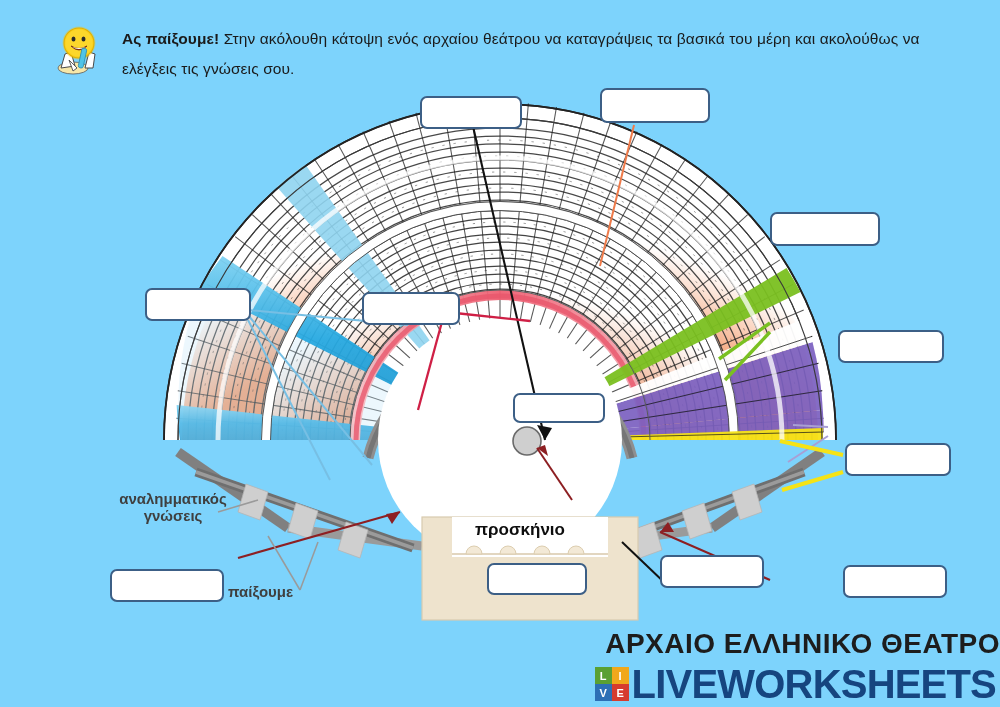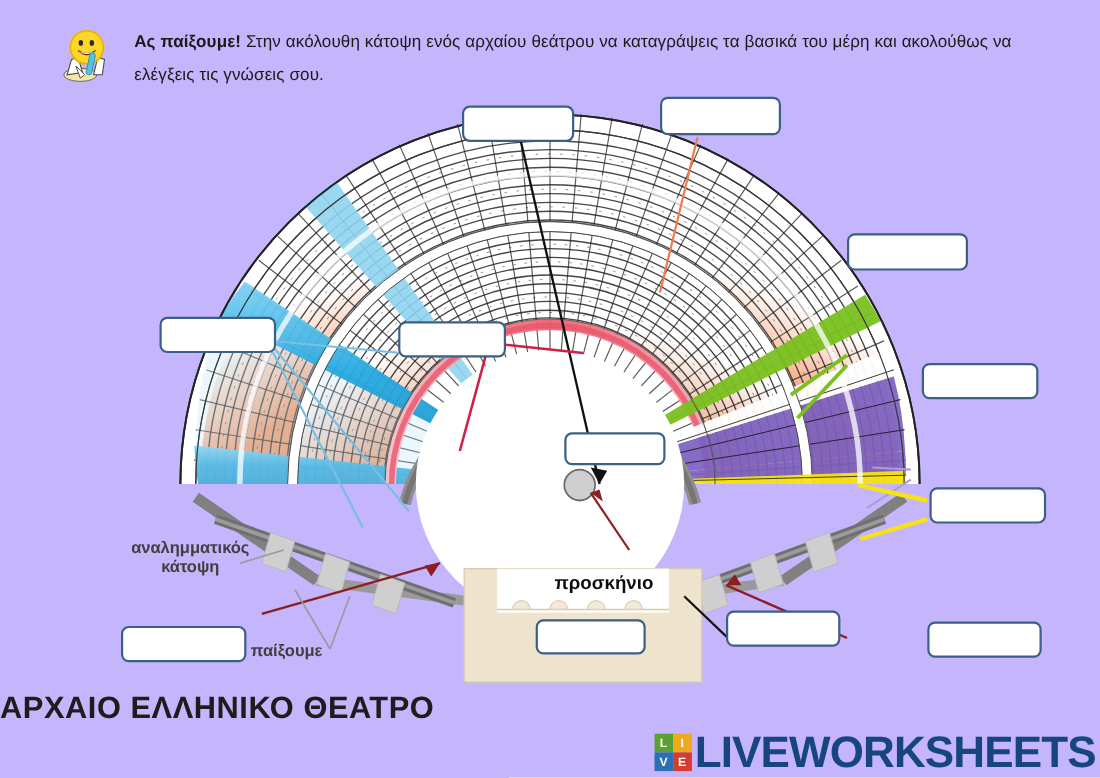--- a/index.html
+++ b/index.html
@@ -8,21 +8,21 @@
     padding: 0;
     background: #ffffff;
   }
   body {
     font-family: "Liberation Sans", sans-serif;
   }
   #page {
     position: relative;
     width: 1000px;
     height: 707px;
-    background: #c4b5fd;
+    background: #7dd3fc;
     overflow: hidden;
   }
 
   
   #header {
     position: absolute;
     left: 0; top: 0;
     width: 1000px;
     height: 86px;
   }
@@ -93,21 +93,21 @@
     font-size: 17px;
     color: #0d0d0d;
   }
 
   
   #maintitle {
     position: absolute;
     left: 0;
     top: 628px;
     width: 1000px;
-    text-align: left;
+    text-align: right;
     font-family: "Liberation Sans", sans-serif;
     font-weight: bold;
     font-size: 28px;
     letter-spacing: 0.5px;
     color: #1d1d1d;
   }
 
   
   #lwlogo {
     position: absolute;
@@ -446,25 +446,25 @@
       <path d="M668 506 L622 462" stroke="#111111" stroke-width="2" fill="none"></path>
 
       <g stroke="#9a9a9a" stroke-width="1.5" fill="none">
         <path d="M218 432 L258 420"></path>
         <path d="M300 510 L268 456"></path>
         <path d="M300 510 L318 462"></path>
       </g>
     </svg>
 
     <div class="arrowlabel" style="left:118px; top:410px; width:110px;">αναλημματικός
-κάτοψη</div>
+γνώσεις</div>
 
     <div class="arrowlabel" style="left:228px; top:503px; width:96px; text-align:left;">παίξουμε</div>
 
-    <div id="lbl-proskinio" style="left:504px; top:440px;">προσκήνιο</div>
+    <div id="lbl-proskinio" style="left:475px; top:440px;">προσκήνιο</div>
 
     <input class="answerbox" type="text" style="left: 420px; top: 16px; width: 102px; height: 33px;" value="">
 
     <input class="answerbox" type="text" style="left: 600px; top: 8px; width: 110px; height: 35px;" value="">
 
     <input class="answerbox" type="text" style="left: 770px; top: 132px; width: 110px; height: 34px;" value="">
 
     <input class="answerbox" type="text" style="left: 838px; top: 250px; width: 106px; height: 33px;" value="">
 
     <input class="answerbox" type="text" style="left: 845px; top: 363px; width: 106px; height: 33px;" value="">

